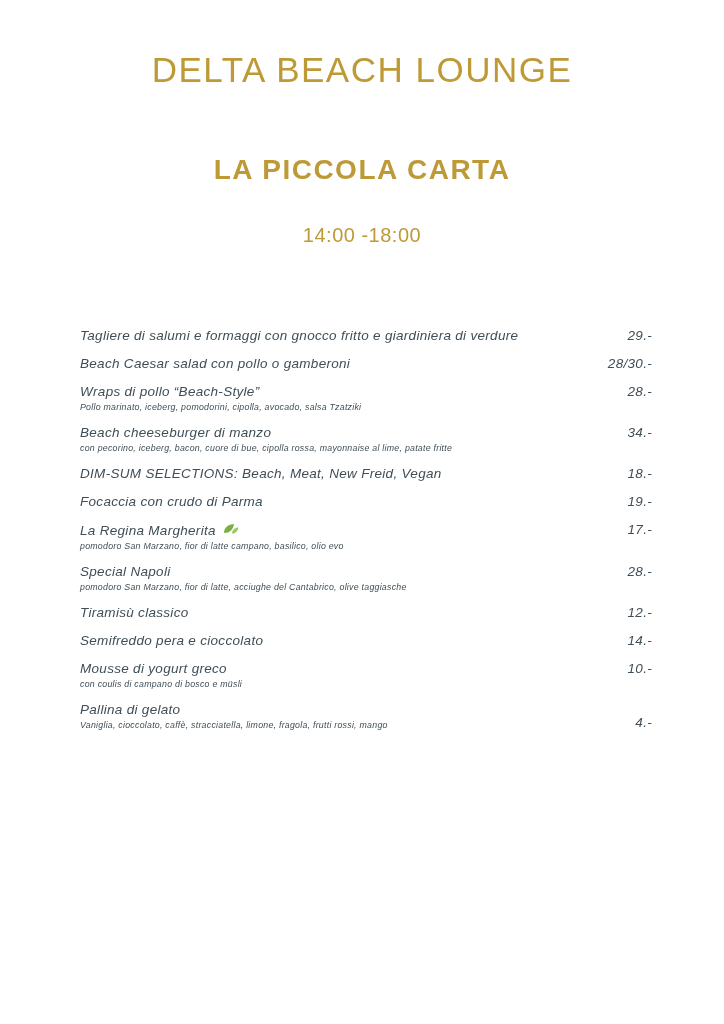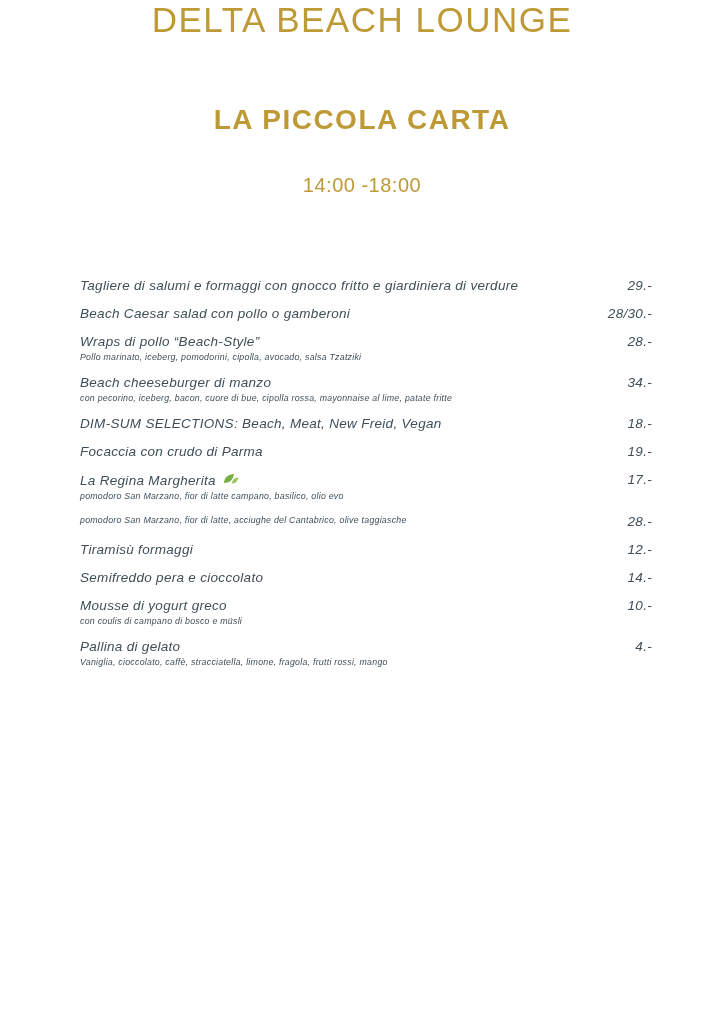--- a/index.html
+++ b/index.html
@@ -11,20 +11,21 @@
     width: 724px;
     height: 1024px;
     font-family: "Liberation Sans", sans-serif;
     color: var(--text, #3f4e57);
     overflow: hidden;
   }
   .page {
     width: 724px;
     height: 780px;
     box-sizing: border-box;
+    padding-top: 50px;
     background: #ffffff;
   }
   .title {
     margin: 0;
     text-align: center;
     font-size: 35px;
     font-weight: 400;
     letter-spacing: 1.5px;
     color: var(--accent, #bd9a36);
   }
@@ -47,21 +48,21 @@
     margin: 80px 72px 0 80px;
     font-style: italic;
   }
   .item {
     display: flex;
     justify-content: space-between;
     align-items: flex-start;
     margin-bottom: 11px;
   }
   .item:last-child {
-    align-items: flex-start;
+    align-items: flex-end;
   }
   .item-left {
     flex: 1 1 auto;
     padding-right: 10px;
   }
   .item-name-line {
     display: flex;
     align-items: center;
     gap: 6px;
   }
@@ -159,28 +160,31 @@
                 <path d="M2 11 C2 5.5 6.5 2 12 2 C11 8 7.5 11 2 11 Z" fill="#76b043"></path>
                 <path d="M10 11.5 C10 8 13 5.5 16.5 5.5 C15.5 9.5 13.5 11.5 10 11.5 Z" fill="#9cc75b"></path>
               </svg></span>
           </div>
           <div class="item-desc">pomodoro San Marzano, fior di latte campano, basilico, olio evo</div>
         </div>
         <div class="item-price">17.-</div>
       </div>
       <div class="item">
         <div class="item-left">
+          <div class="item-name-line">
+            <span class="item-name">Special Napoli</span>
+          </div>
           <div class="item-desc">pomodoro San Marzano, fior di latte, acciughe del Cantabrico, olive taggiasche</div>
         </div>
         <div class="item-price">28.-</div>
       </div>
       <div class="item">
         <div class="item-left">
           <div class="item-name-line">
-            <span class="item-name">Tiramisù formaggi</span>
+            <span class="item-name">Tiramisù classico</span>
           </div>
         </div>
         <div class="item-price">12.-</div>
       </div>
       <div class="item">
         <div class="item-left">
           <div class="item-name-line">
             <span class="item-name">Semifreddo pera e cioccolato</span>
           </div>
         </div>

